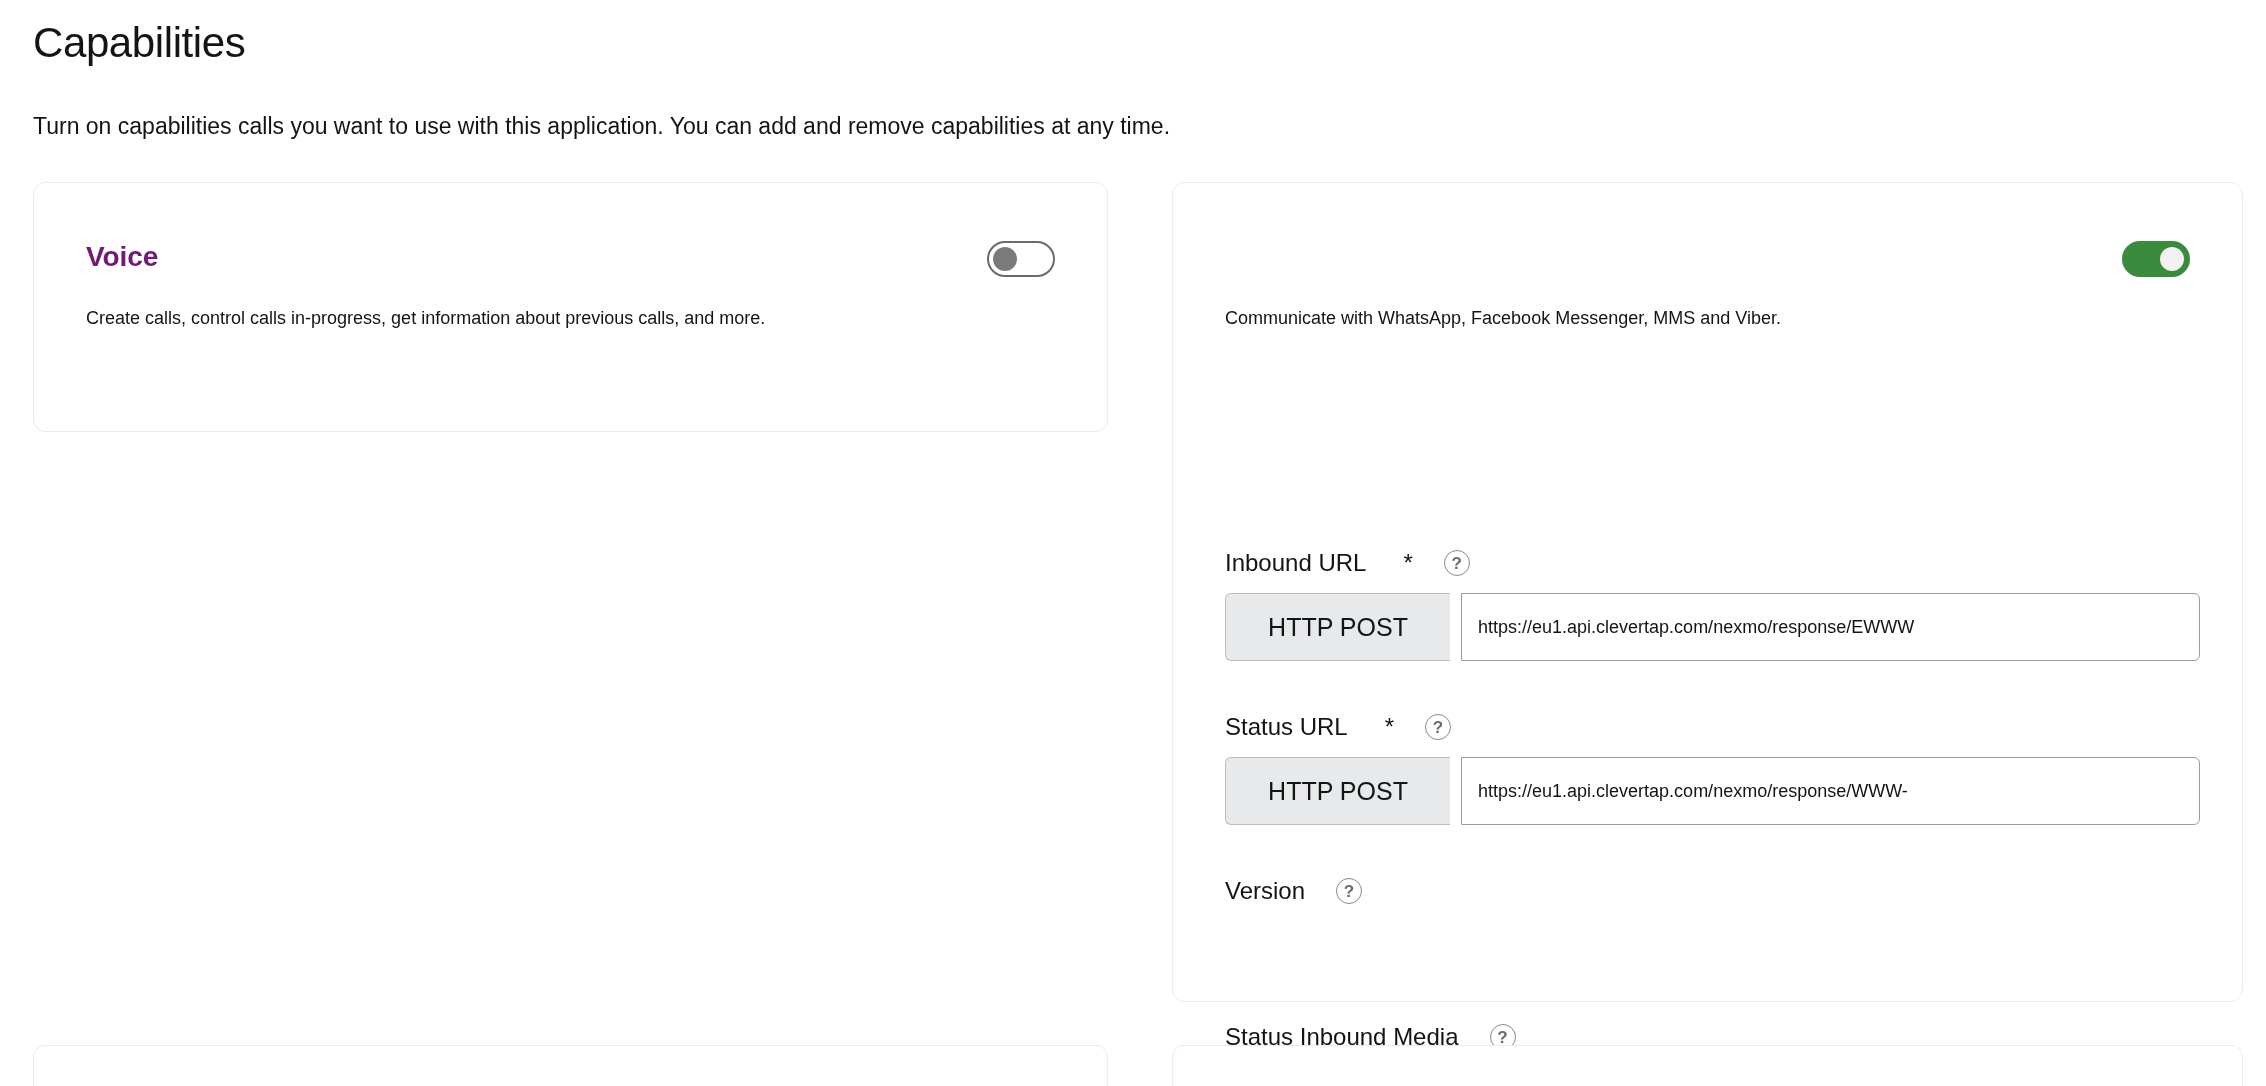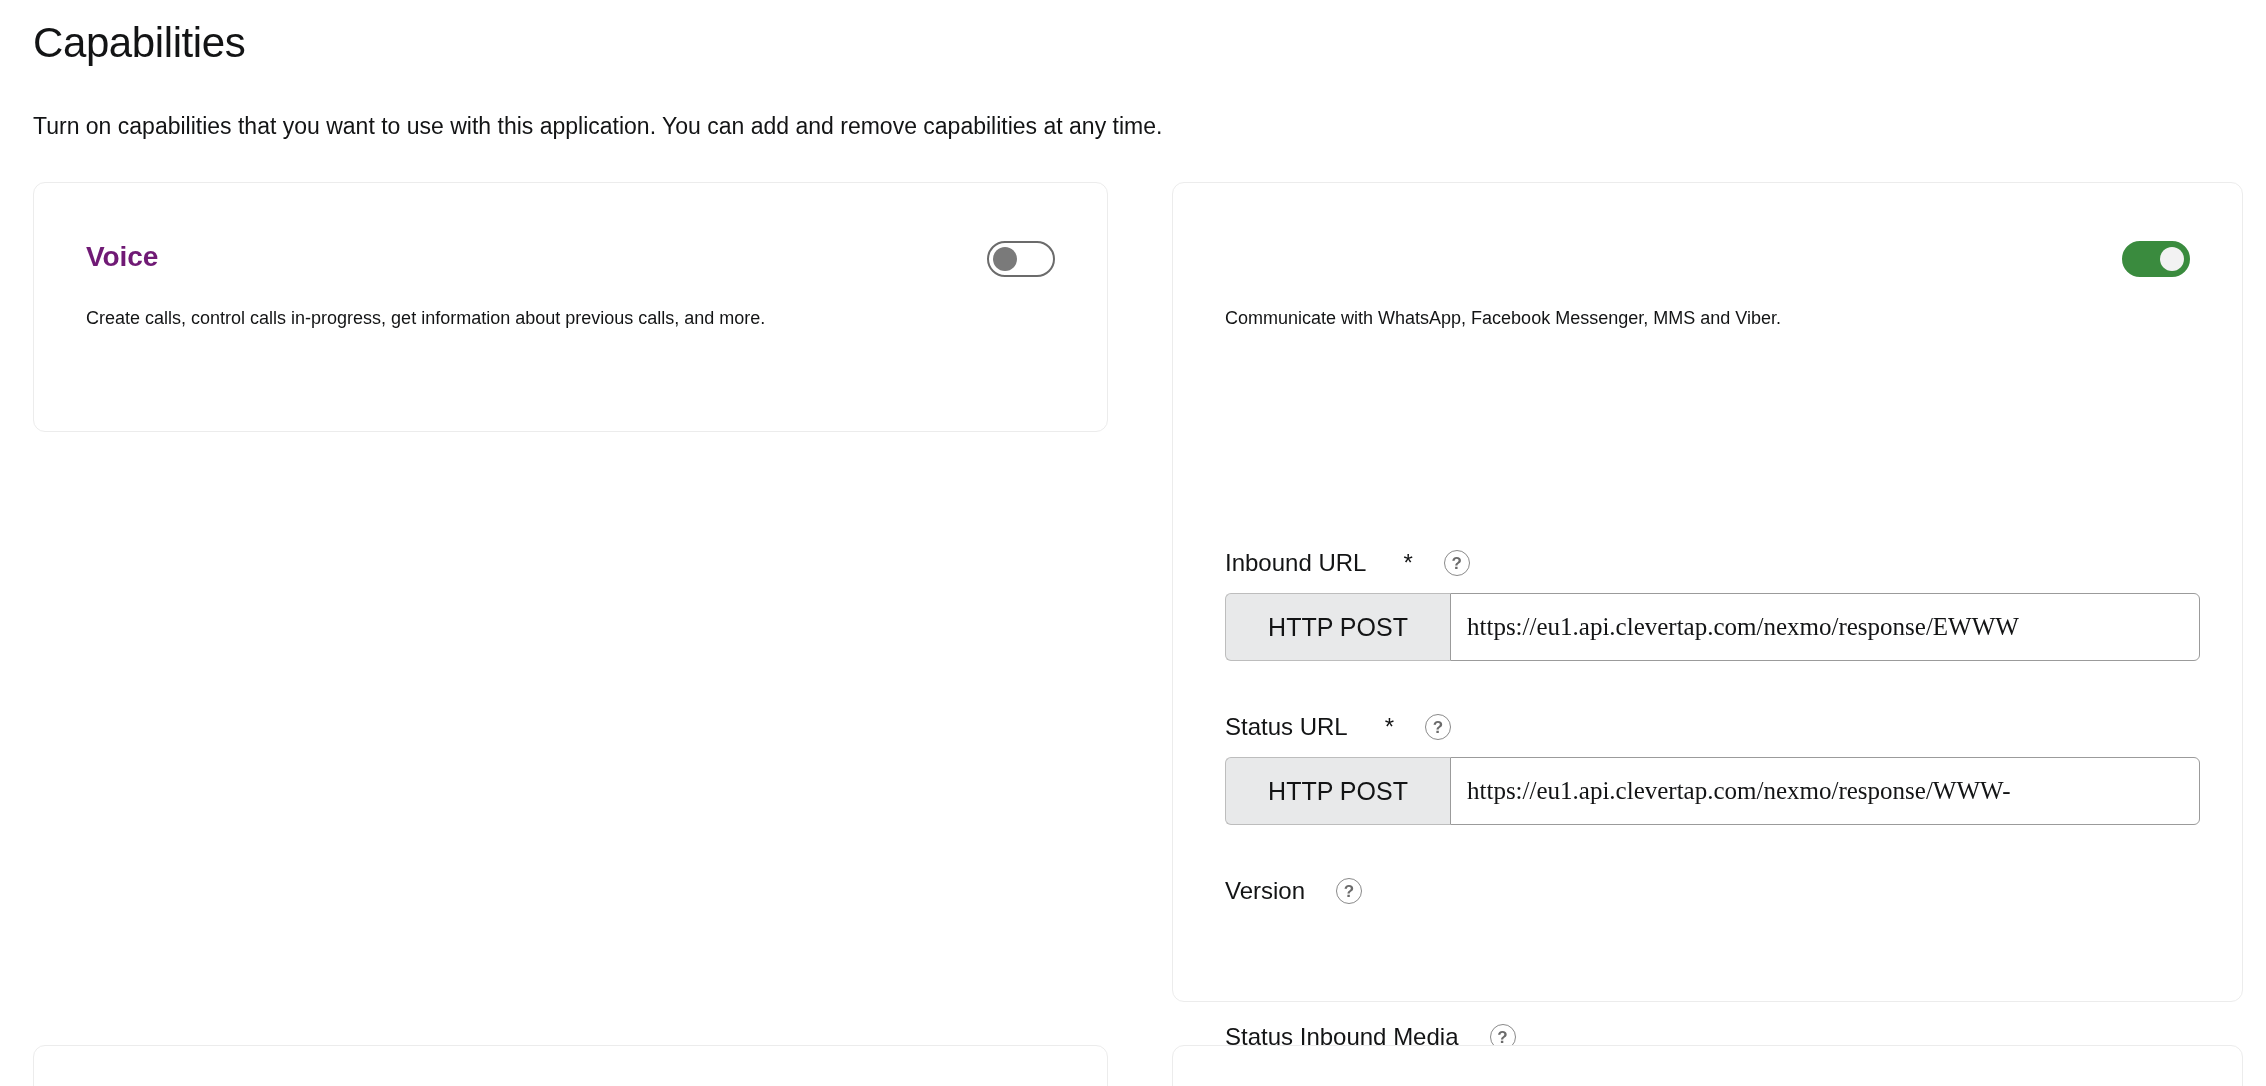--- a/index.html
+++ b/index.html
@@ -204,42 +204,43 @@
     cursor: pointer;
     flex: none;
   }
 
   .input-group {
     display: flex;
     align-items: stretch;
     margin-top: 14px;
     width: 975px;
     height: 68px;
+    gap: 11px;
   }
   .method-chip {
     display: flex;
     align-items: center;
     justify-content: center;
     width: 225px;
     background: #e8e9ea;
     border: 1px solid #bdbdbd;
     border-right: none;
     border-radius: 6px 0 0 6px;
     font-size: 25px;
     color: #131415;
     white-space: nowrap;
   }
   .url-input {
     flex: 1;
     min-width: 0;
     border: 1px solid #9b9b9b;
     border-radius: 0 6px 6px 0;
     background: #ffffff;
-    font-family: Liberation Serif, serif;
-    font-size: 25px;
+    font-family: Liberation Sans, sans-serif;
+    font-size: 18px;
     color: #131415;
     padding: 0 14px 0 16px;
     outline: none;
     white-space: nowrap;
     overflow: hidden;
   }
 
   .field-inbound { top: 364px; }
   .field-status  { top: 528px; }
   .field-version { top: 692px; }
@@ -272,21 +273,21 @@
     transform: rotate(45deg);
   }
   .secure-toggle-wrap { margin-top: 14px; }
 </style>
 </head>
 <body>
 
 <div class="page">
 
   <h1 class="page-title">Capabilities</h1>
-  <p class="page-subtitle">Turn on capabilities that you want to use with this application. You can add and remove capabilities at any time.</p>
+  <p class="page-subtitle">Turn on capabilities calls you want to use with this application. You can add and remove capabilities at any time.</p>
 
   <section class="card card-voice">
     <div class="card-head">
       <h2 class="card-title">Voice</h2>
     </div>
 
     <div class="toggle toggle-sm voice-toggle">
       <span class="knob"></span>
     </div>
 

